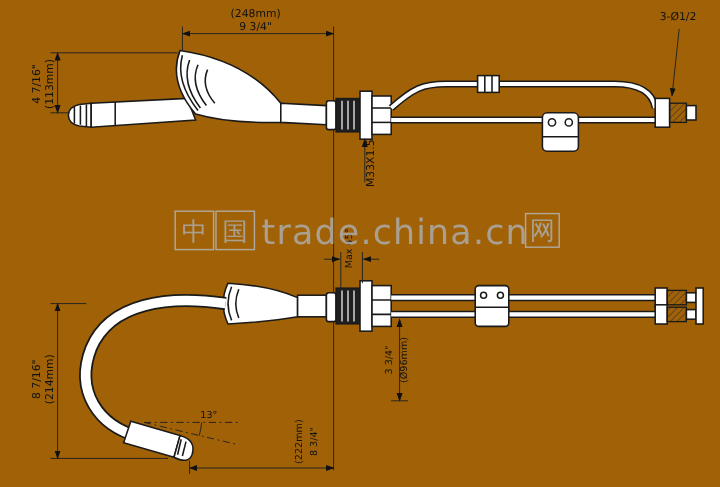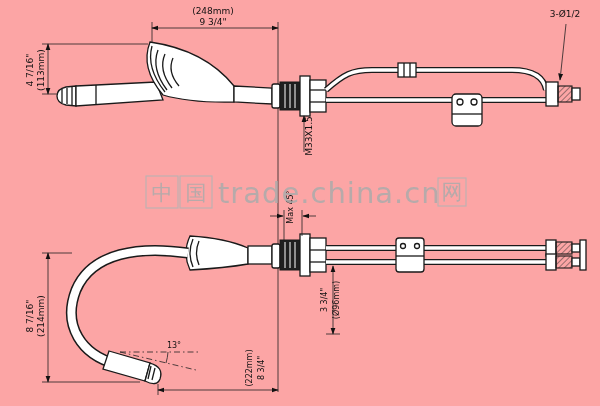--- a/index.html
+++ b/index.html
@@ -1,16 +1,16 @@
 <!DOCTYPE html>
 <html><head>
 <meta charset="utf-8">
 <style>
   html,body{margin:0;padding:0;background:#ffffff}
-  .canvas{position:relative;width:600px;height:406px;background:#fca5a5;overflow:hidden;
+  .canvas{position:relative;width:600px;height:406px;background:#a16207;overflow:hidden;
           font-family:"DejaVu Sans",sans-serif}
   svg{display:block}
   .part{fill:#ffffff;stroke:#1a1a1a;stroke-width:1.3}
   .solid{fill:#1f1f1f;stroke:#1a1a1a;stroke-width:1}
   .ln{stroke:#1a1a1a;fill:none;stroke-width:1.3}
   .tube-o{stroke:#1a1a1a;fill:none}
   .tube-i{stroke:#ffffff;fill:none}
   .thin{stroke:#222;stroke-width:0.8;fill:none}
   .dash{stroke:#222;stroke-width:0.8;fill:none;stroke-dasharray:6 3 1.5 3}
   .dim{font-size:9px;fill:#111}

